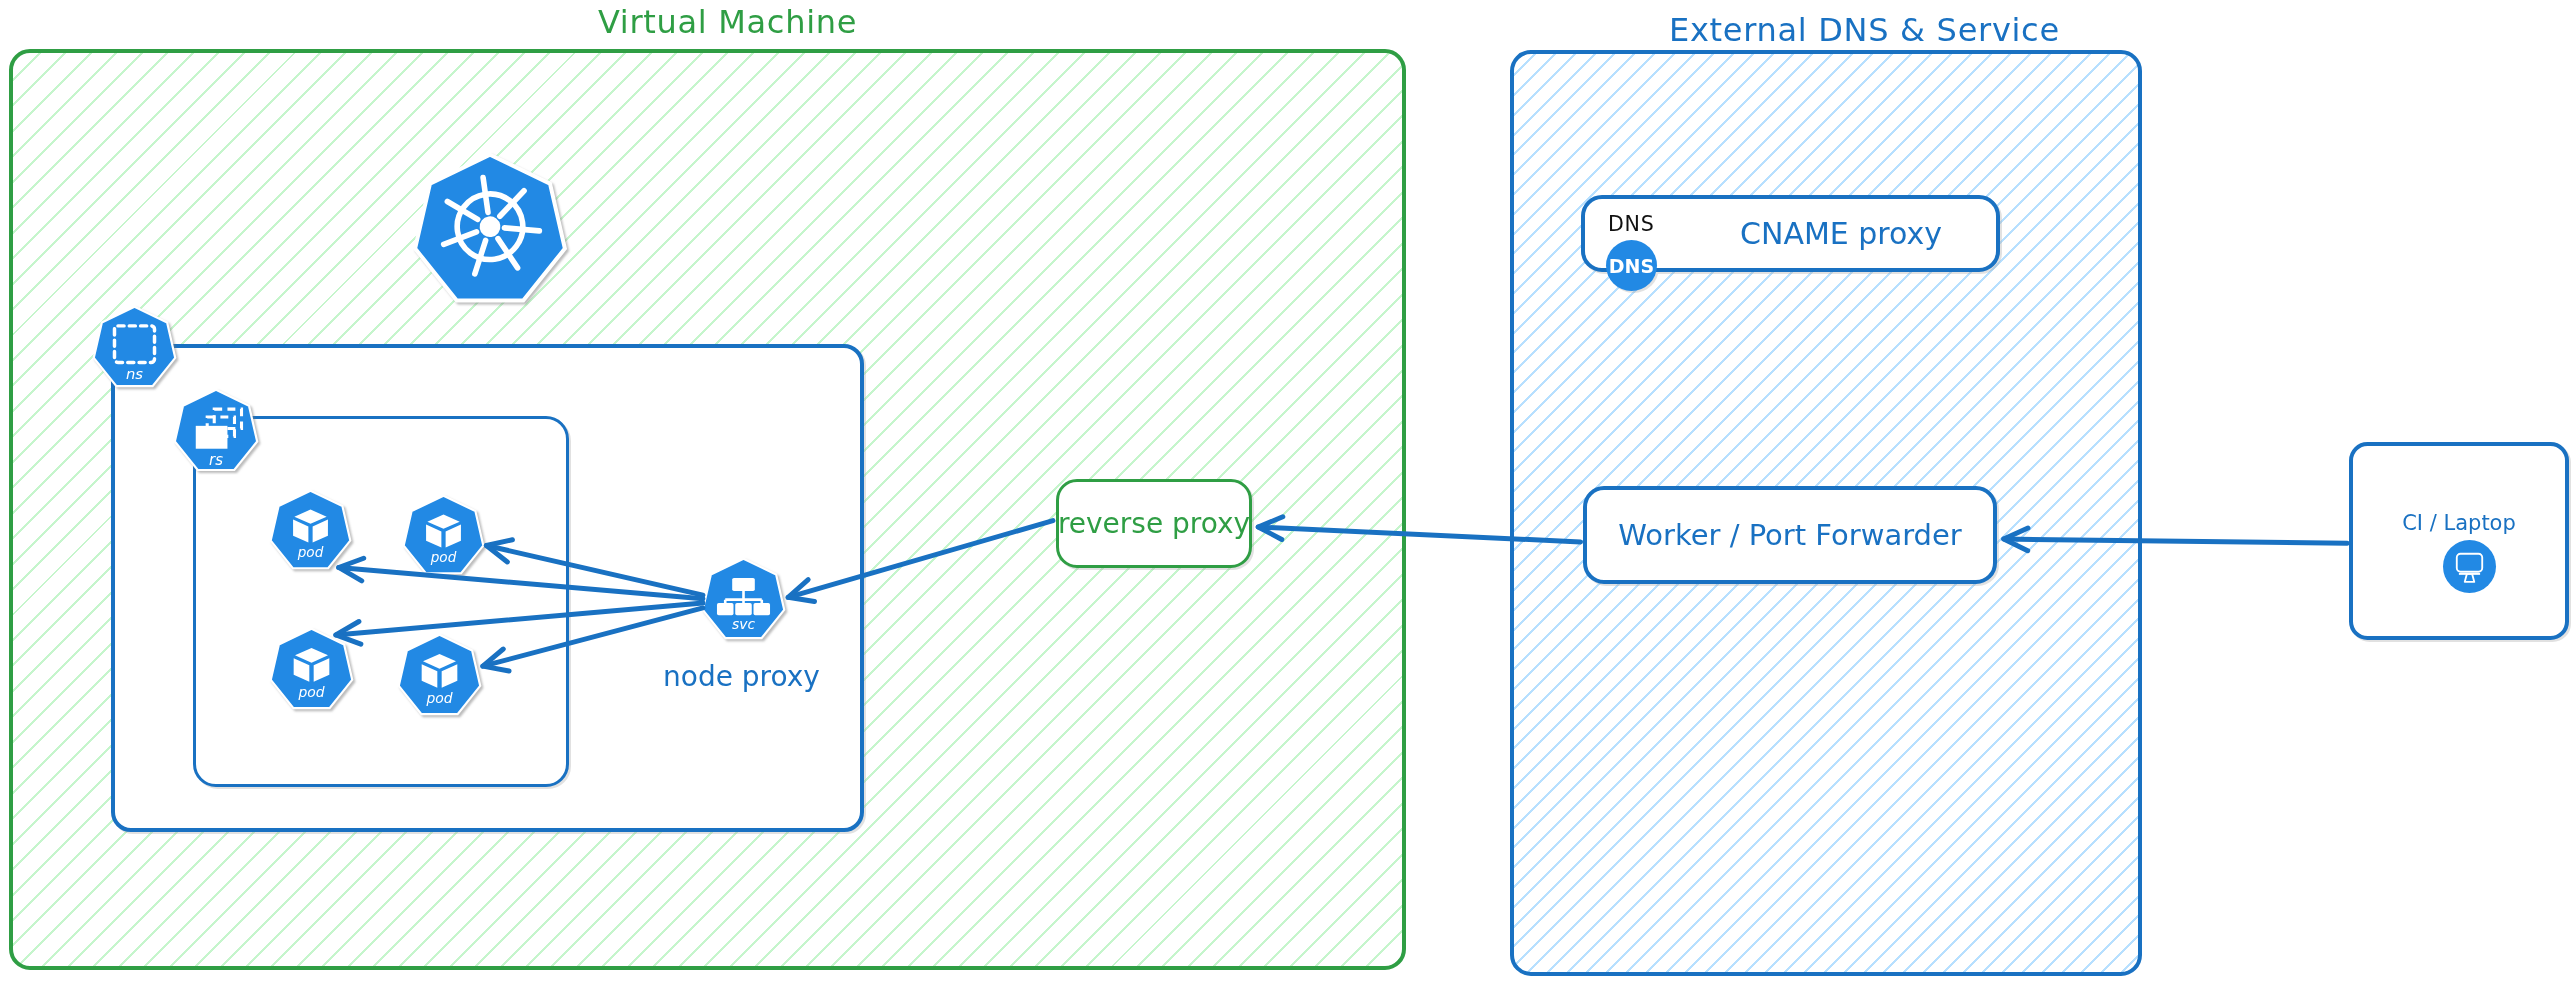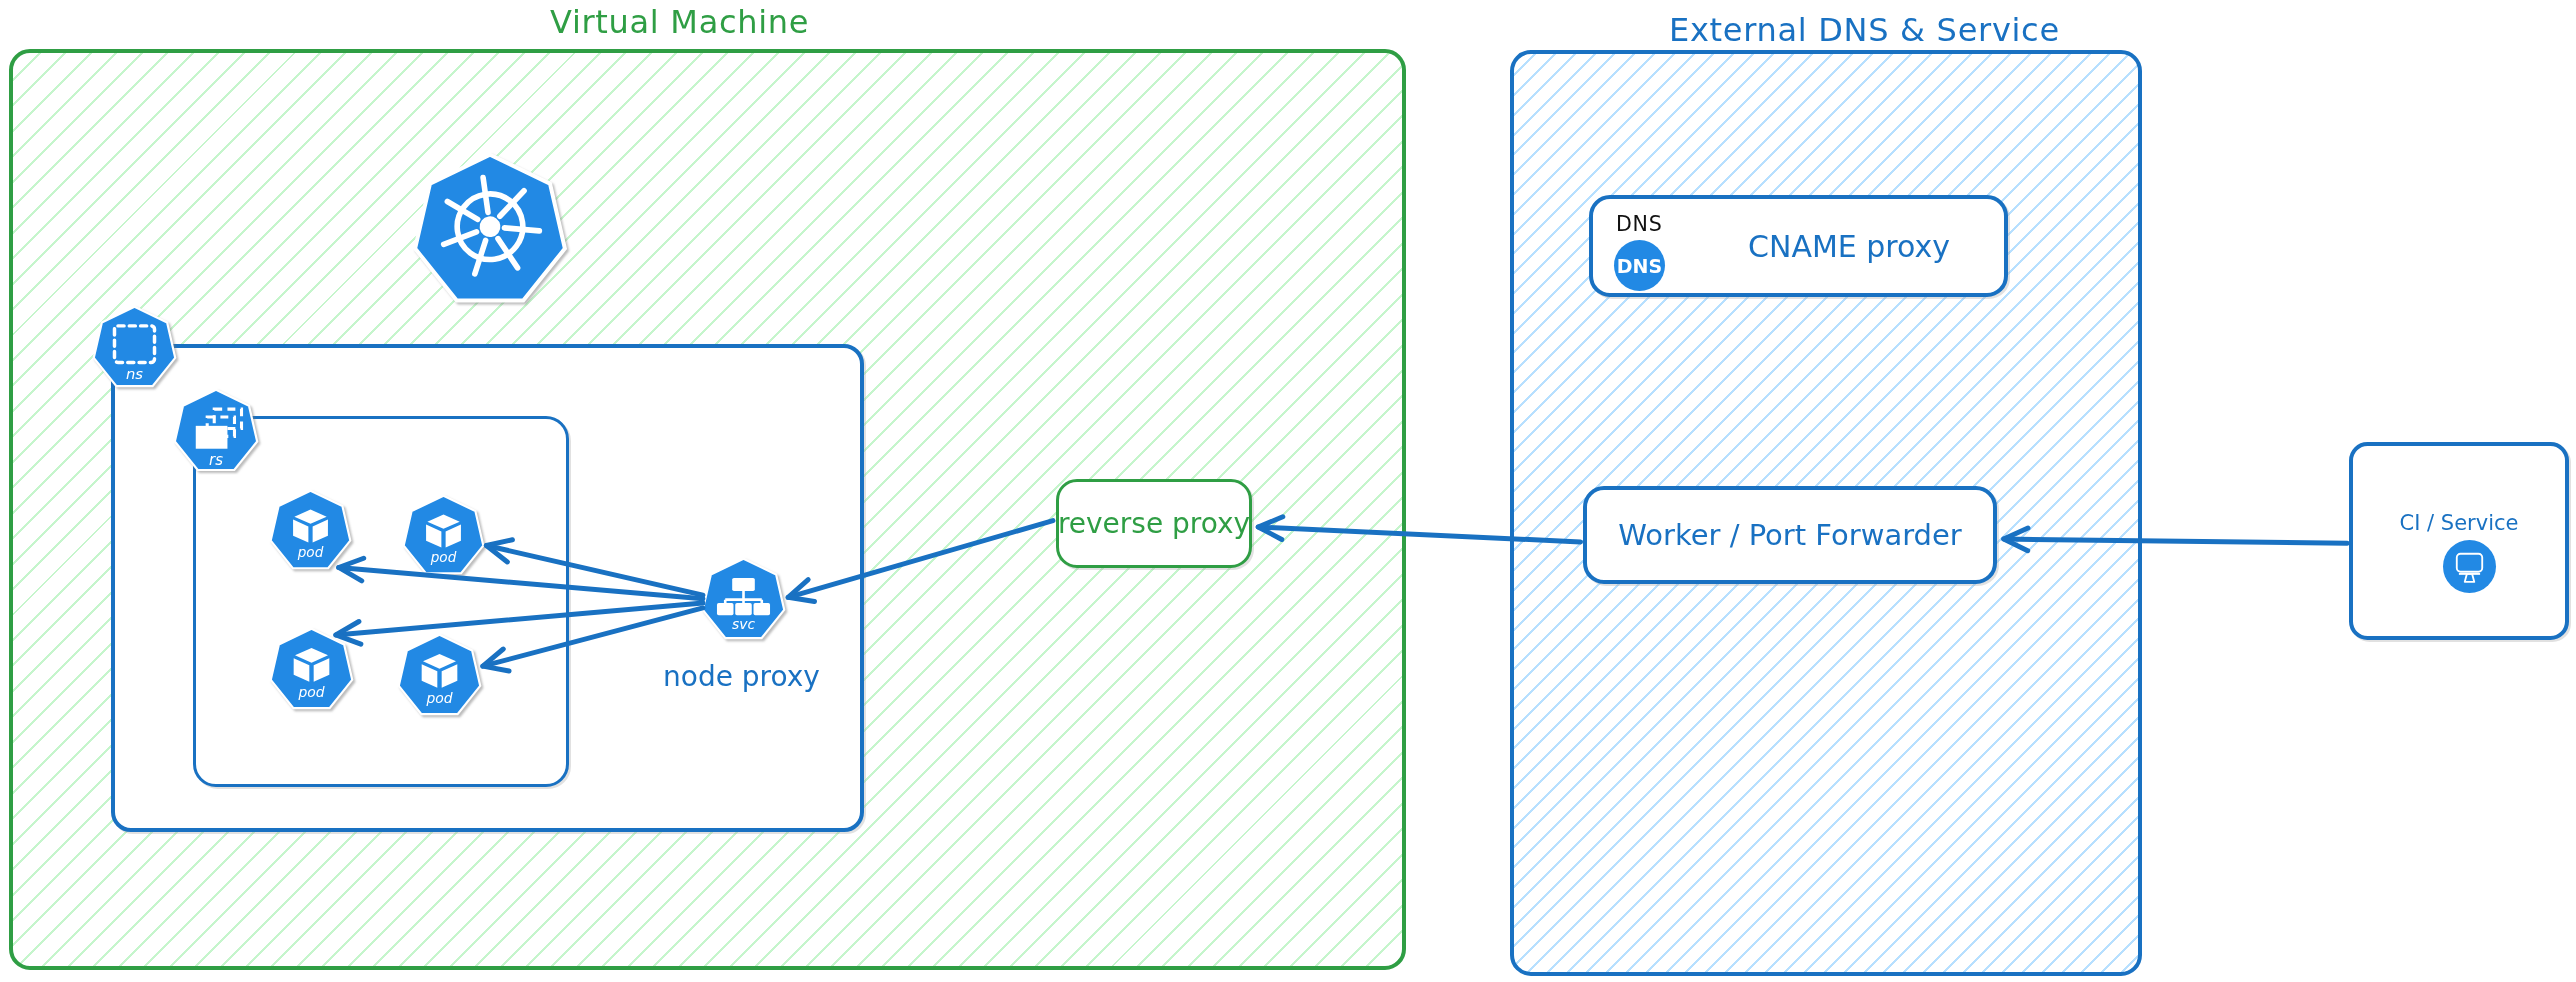--- a/index.html
+++ b/index.html
@@ -6,33 +6,33 @@
   .canvas{position:relative;width:2576px;height:983px;background:#ffffff;overflow:hidden;
           font-family:"DejaVu Sans",sans-serif;}
 
   
   .group-box{position:absolute;box-sizing:border-box;border-radius:21px;}
   .vm-box{left:8.5px;top:49px;width:1397px;height:921px;border:4.3px solid #2f9e44;
     background:repeating-linear-gradient(135deg, rgba(178,242,187,.75) 0px, rgba(178,242,187,.75) 2.1px, transparent 2.1px, transparent 18px);}
   .ext-box{left:1510px;top:50px;width:632px;height:926px;border:4.3px solid #1971c2;
     background:repeating-linear-gradient(135deg, rgba(165,216,255,.8) 0px, rgba(165,216,255,.8) 2.1px, transparent 2.1px, transparent 14px);}
 
-  .title{position:absolute;text-align:left;letter-spacing:0.7px;white-space:nowrap;}
+  .title{position:absolute;text-align:center;letter-spacing:0.7px;white-space:nowrap;}
   .vm-title{left:550px;top:2.8px;width:355px;font-size:32px;color:#2f9e44;}
   .ext-title{left:1669px;top:11.4px;width:355px;font-size:32px;color:#1971c2;}
 
   
   .node-box{position:absolute;box-sizing:border-box;background:#ffffff;border-radius:20px;
             filter:drop-shadow(2.1px 2.1px 0 rgba(170,170,170,.35));}
   .ns-box{left:111px;top:344px;width:753px;height:488px;border:4.3px solid #1971c2;}
   .rs-box{left:193px;top:416px;width:376px;height:371px;border:3.6px solid #1971c2;border-radius:23px;}
   .rp-box{left:1056px;top:479px;width:196px;height:89px;border:3.6px solid #2f9e44;border-radius:21px;
           display:flex;align-items:center;justify-content:center;}
   .rp-box span{color:#2f9e44;font-size:28px;white-space:nowrap;}
-  .dns-card{left:1581px;top:195px;width:419px;height:102px;border:4.3px solid #1971c2;border-radius:21px;margin-left:8px;}
+  .dns-card{left:1581px;top:195px;width:419px;height:77px;border:4.3px solid #1971c2;border-radius:21px;}
   .dns-tag{position:absolute;left:23px;top:12.8px;font-size:20.6px;color:#111111;letter-spacing:0.7px;}
   .dns-badge{position:absolute;left:21px;top:41px;width:51px;height:51px;border-radius:50%;background:#2289e4;
              color:#ffffff;font-size:19px;font-weight:bold;display:flex;align-items:center;justify-content:center;}
   .dns-label{position:absolute;left:107px;top:0;width:298px;height:100%;display:flex;align-items:center;justify-content:center;
              color:#1971c2;font-size:30px;white-space:nowrap;}
   .worker-box{left:1583px;top:486px;width:414px;height:98px;border:4.3px solid #1971c2;border-radius:21px;
               display:flex;align-items:center;justify-content:center;}
   .worker-box span{color:#1971c2;font-size:29px;white-space:nowrap;}
   .ci-box{left:2349px;top:442px;width:220px;height:198px;border:4.3px solid #1971c2;border-radius:18.5px;}
   .ci-label{position:absolute;left:0;top:65px;width:100%;text-align:center;color:#1971c2;font-size:21px;white-space:nowrap;}
@@ -154,21 +154,21 @@
     <div class="dns-tag">DNS</div>
     <div class="dns-badge">DNS</div>
     <div class="dns-label">CNAME proxy</div>
   </div>
 
   <div class="node-box worker-box">
     <span>Worker / Port Forwarder</span>
   </div>
 
   <div class="node-box ci-box">
-    <div class="ci-label">CI / Service</div>
+    <div class="ci-label">CI / Laptop</div>
     <div class="ci-badge">
       <svg viewBox="0 0 100 100">
         <rect x="26" y="26" width="48" height="34" rx="7" fill="none" stroke="#ffffff" stroke-width="3.5"></rect>
         <path d="M30 64 H70" stroke="#ffffff" stroke-width="3.5" fill="none"></path>
         <path d="M45 64 L55 64 L59 79 L41 79 Z" fill="none" stroke="#ffffff" stroke-width="3.5" stroke-linejoin="round"></path>
       </svg>
     </div>
   </div>
 
   <svg class="arrows" viewBox="0 0 3628 1384" width="2576" height="983">

